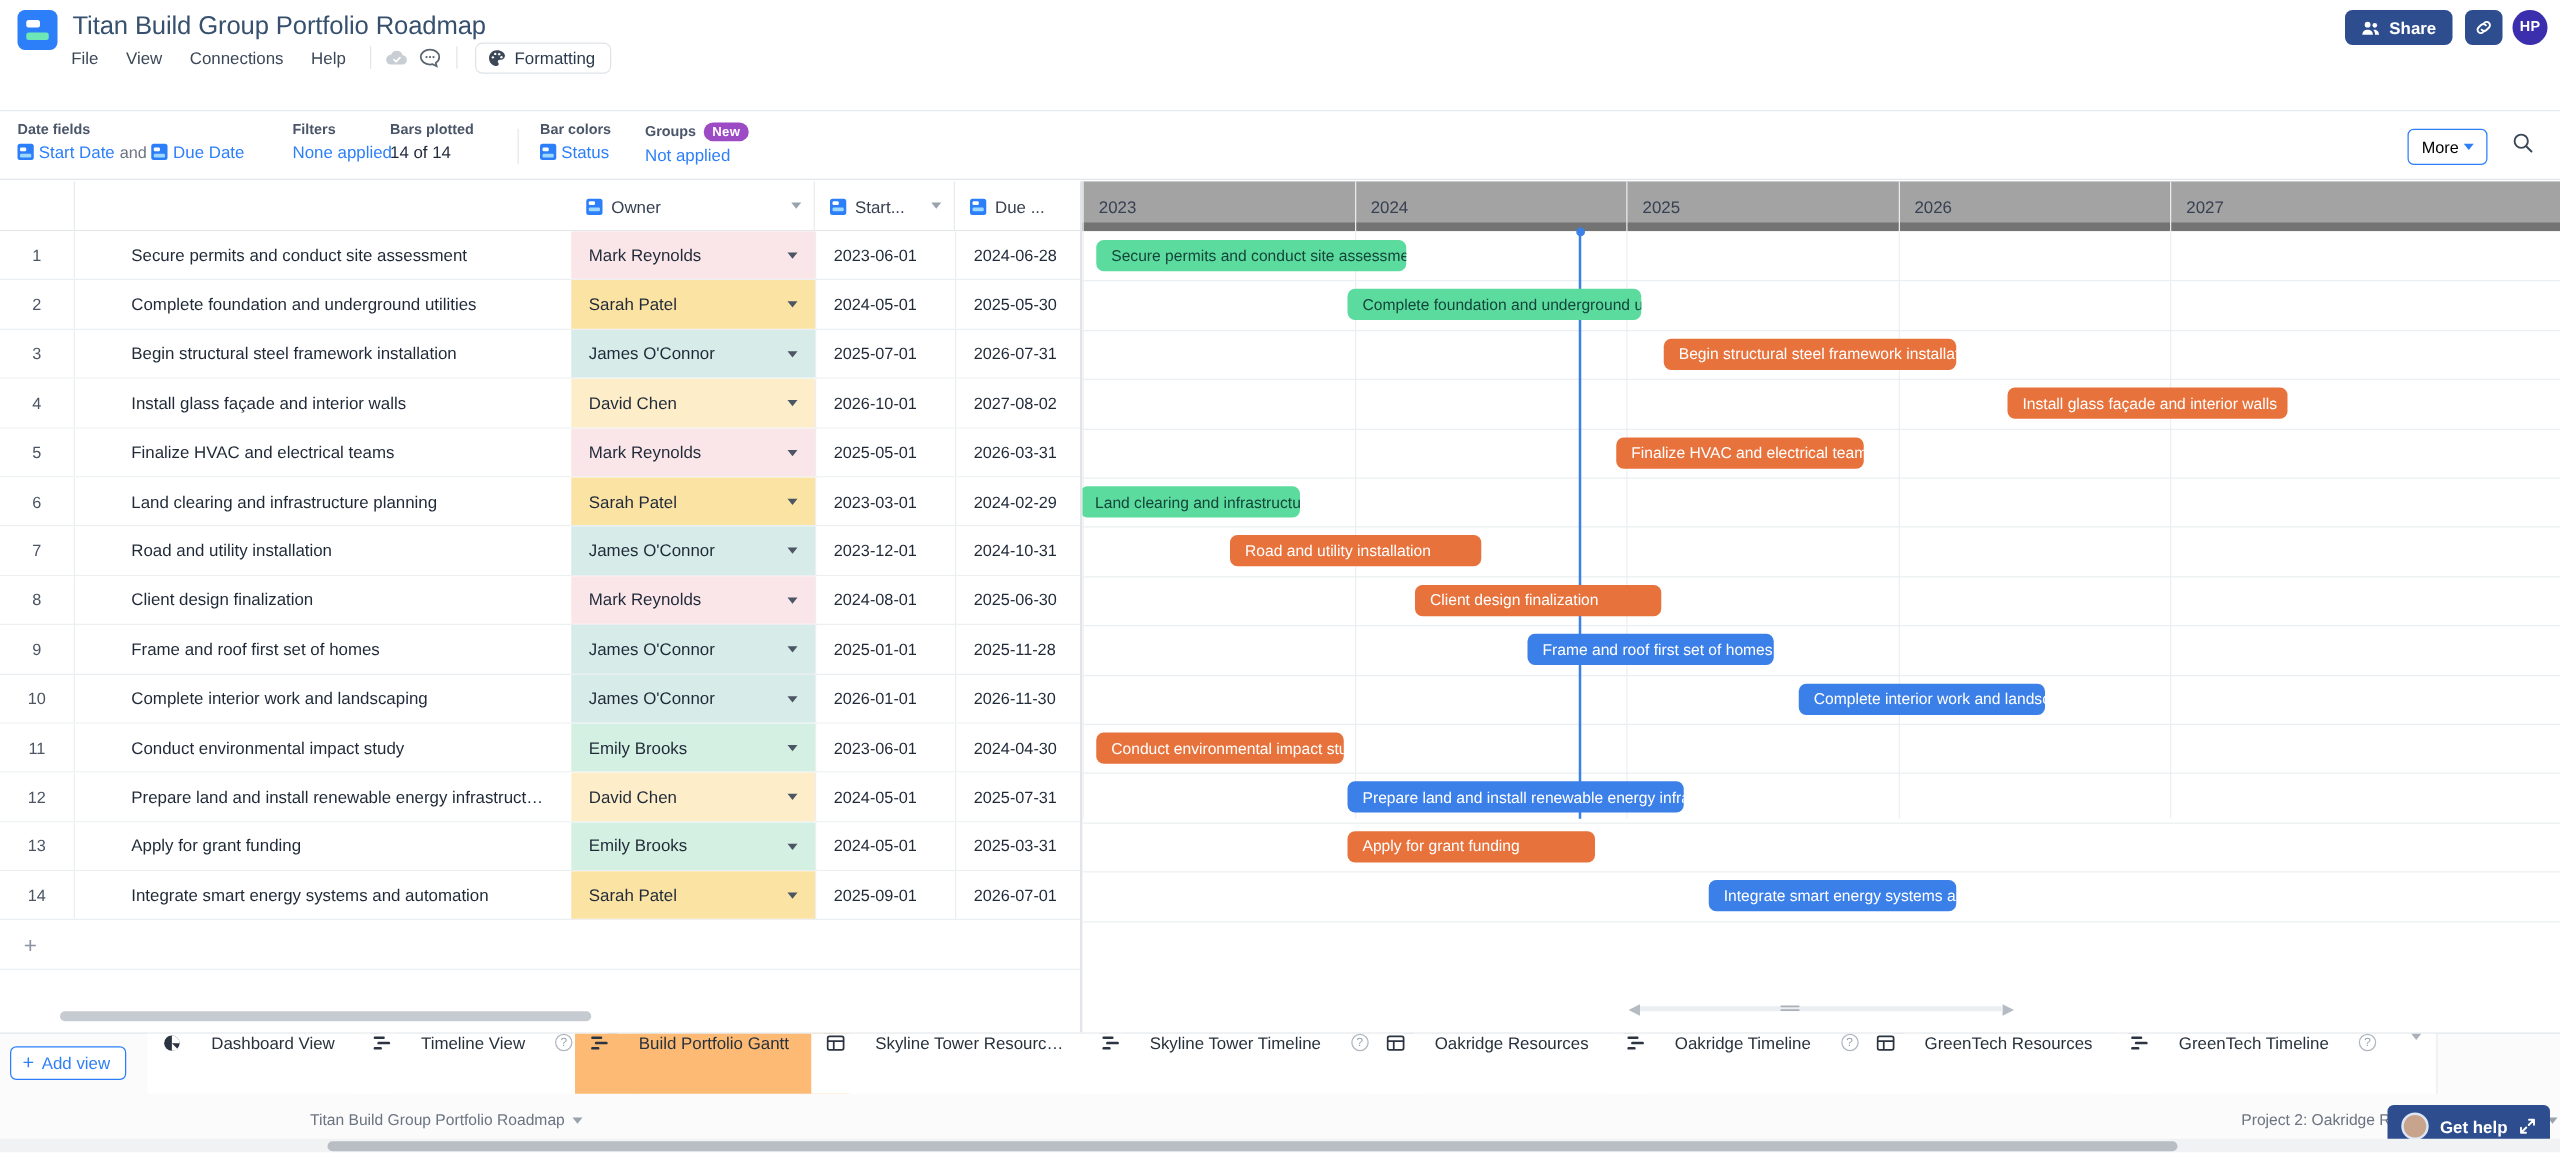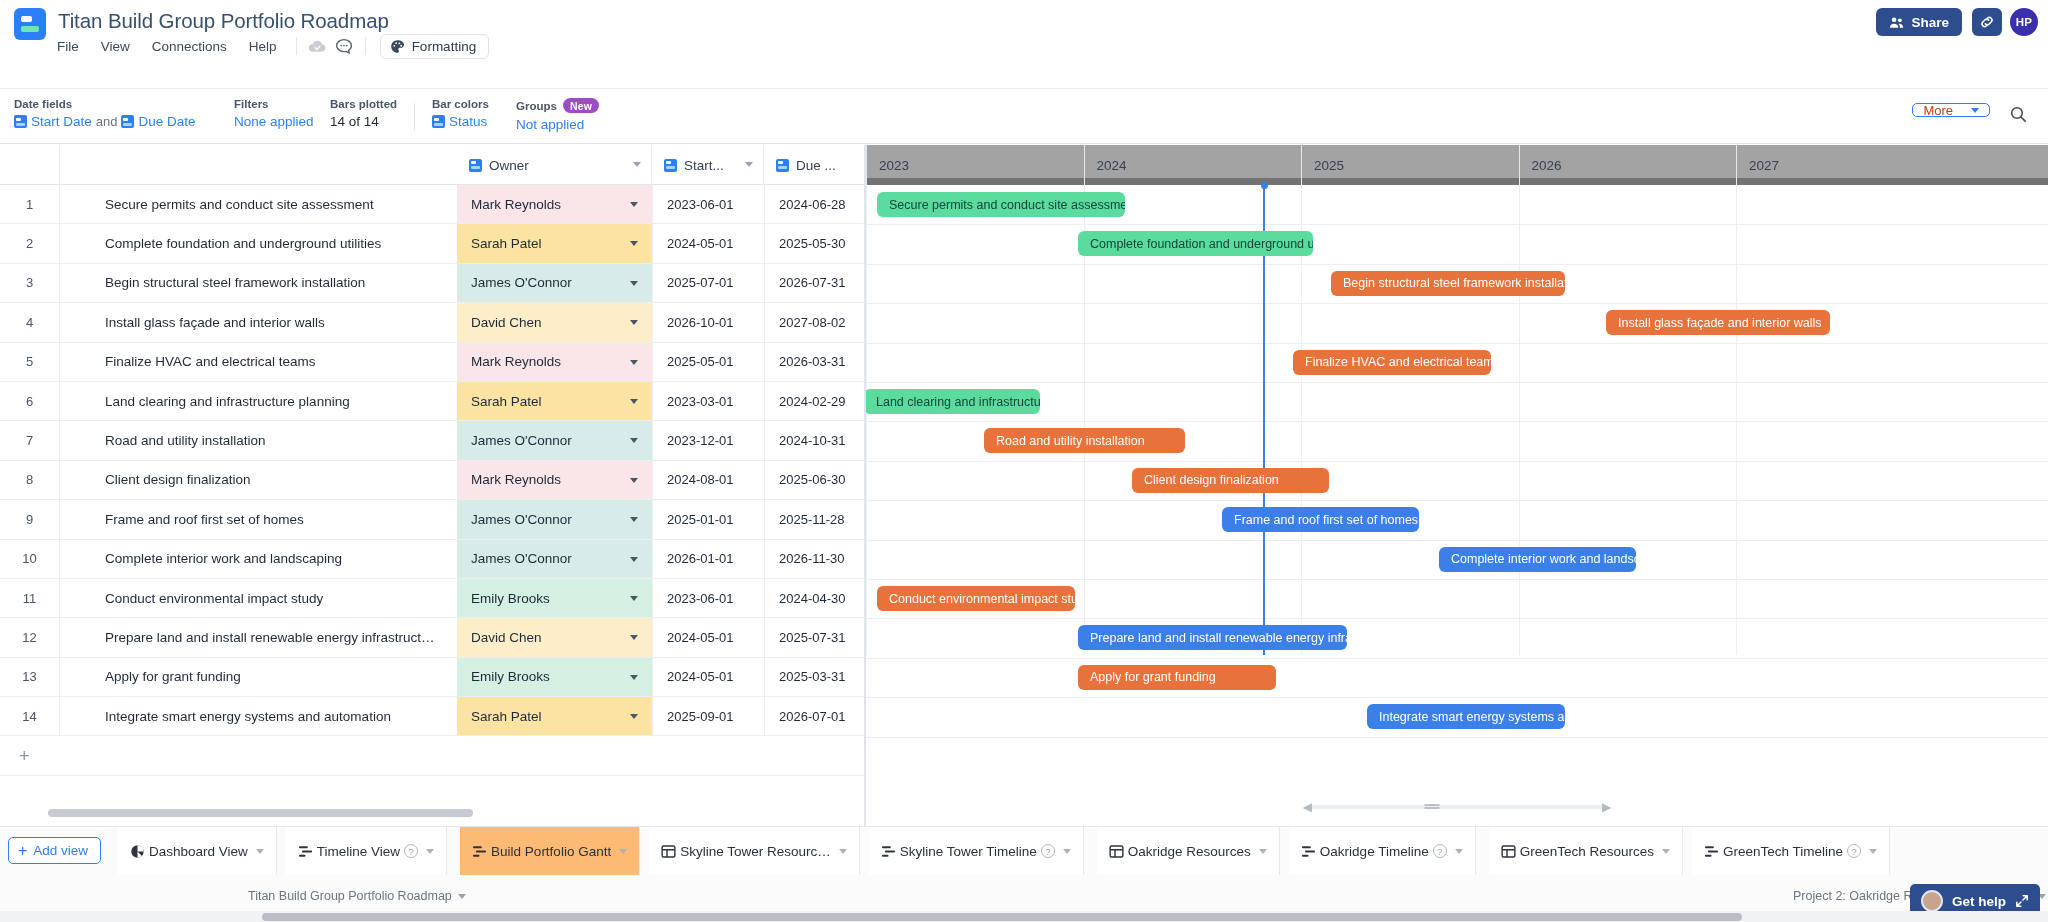--- a/index.html
+++ b/index.html
@@ -64,22 +64,22 @@
   }
   .fieldicon::before { content:""; position:absolute; left:2px; top:2.5px; width:5px; height:3px; background:#fff; border-radius:1px;}
   .fieldicon::after { content:""; position:absolute; left:2px; top:7.5px; width:9px; height:3px; background:#9ed8ff; border-radius:1px;}
   .cfg-and { color:#6b7280; font-size:13px; }
   .cfg-div { position:absolute; top:14px; width:1px; height:28px; background:#e4e7eb; }
   .badge-new {
     background:#9c4bc4; color:#fff; font-size:10.5px; font-weight:bold;
     border-radius:9px; padding: 1.5px 7px; margin-left:6px; letter-spacing:0.2px;
   }
   .more-btn {
-    position:absolute; right: 58px; top: 14px; height:14px; display:flex; align-items:center; gap:18px;
-    border:1px solid #2d7ff9; color:#c2410c; border-radius:5px; padding: 0 10px; font-size:13px;
+    position:absolute; right: 58px; top: 14px; height:29px; display:flex; align-items:center; gap:4px;
+    border:1px solid #2d7ff9; color:#000000; border-radius:5px; padding: 0 10px; font-size:13px;
   }
   .search-ico { position:absolute; right: 20px; top: 16px; }
 
   
   .main { position:absolute; top: 145px; left:0; width: 2048px; height: 681px; background:#fff; }
 
   .grid-pane { position:absolute; left:0; top:0; width: 866px; height: 681px; border-right:2px solid #e1e4e8; overflow:hidden;}
   .tl-pane { position:absolute; left: 866px; top:0; width: 1182px; height: 681px; overflow:hidden; }
 
   .hdr-row { height: 40px; background:#fff; border-bottom:1px solid #e4e7ea; position:relative; }
@@ -144,21 +144,21 @@
 
   
   .tabbar { position:absolute; bottom: 0; left:0; width:2048px; height: 96px; background:#fbfbfc;
             border-top:1px solid #e4e7ea; }
   .addview {
     position:absolute; left:8px; top:10px; height:27px; display:flex; align-items:center; gap:6px;
     border:1px solid #2d7ff9; color:#2d7ff9; border-radius:5px; padding:0 12px 0 9px; font-size:13.5px;
     background:#fff;
   }
   .tab {
-    position:absolute; top:0; height: 48px; display:flex; align-items:center; gap:4px;
+    position:absolute; top:0; height: 48px; display:flex; gap:24px;
     padding: 0 12px; font-size:13.5px; color:#28323d; background:#fff;
     border-right:1px solid #e7eaed; white-space:nowrap;
   }
   .tab.active { background:#fdba74; }
   .tab .qm {
     width:14px;height:14px;border-radius:50%;border:1.5px solid #b0b7bf;color:#9aa2ab;
     font-size:9.5px; display:flex;align-items:center;justify-content:center; flex:none;
   }
   .proj-label {
     position:absolute; font-size:12.5px; color:#6b7480; white-space:nowrap;
@@ -252,21 +252,21 @@
         <span class="fieldicon"></span>
         <span>Due Date</span>
       </div>
     </div>
 
     <div class="cfg" style="left:234px;">
       <div class="cfg-label">Filters</div>
       <div class="cfg-value">None applied</div>
     </div>
 
-    <div class="cfg" style="left:330px;">
+    <div class="cfg" style="left:312px;">
       <div class="cfg-label">Bars plotted</div>
       <div class="cfg-value plain">14 of 14</div>
     </div>
 
     <div class="cfg-div" style="left:414px;"></div>
 
     <div class="cfg" style="left:432px;">
       <div class="cfg-label">Bar colors</div>
       <div class="cfg-value">
         <span class="fieldicon"></span>

